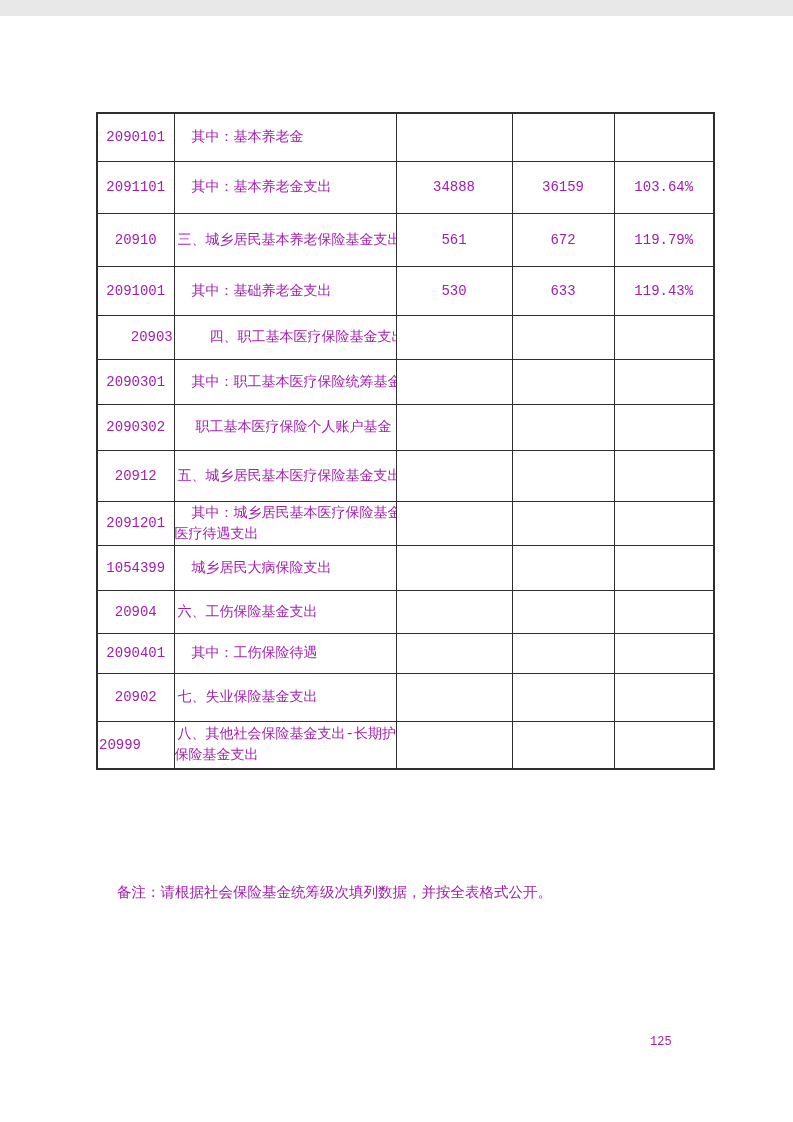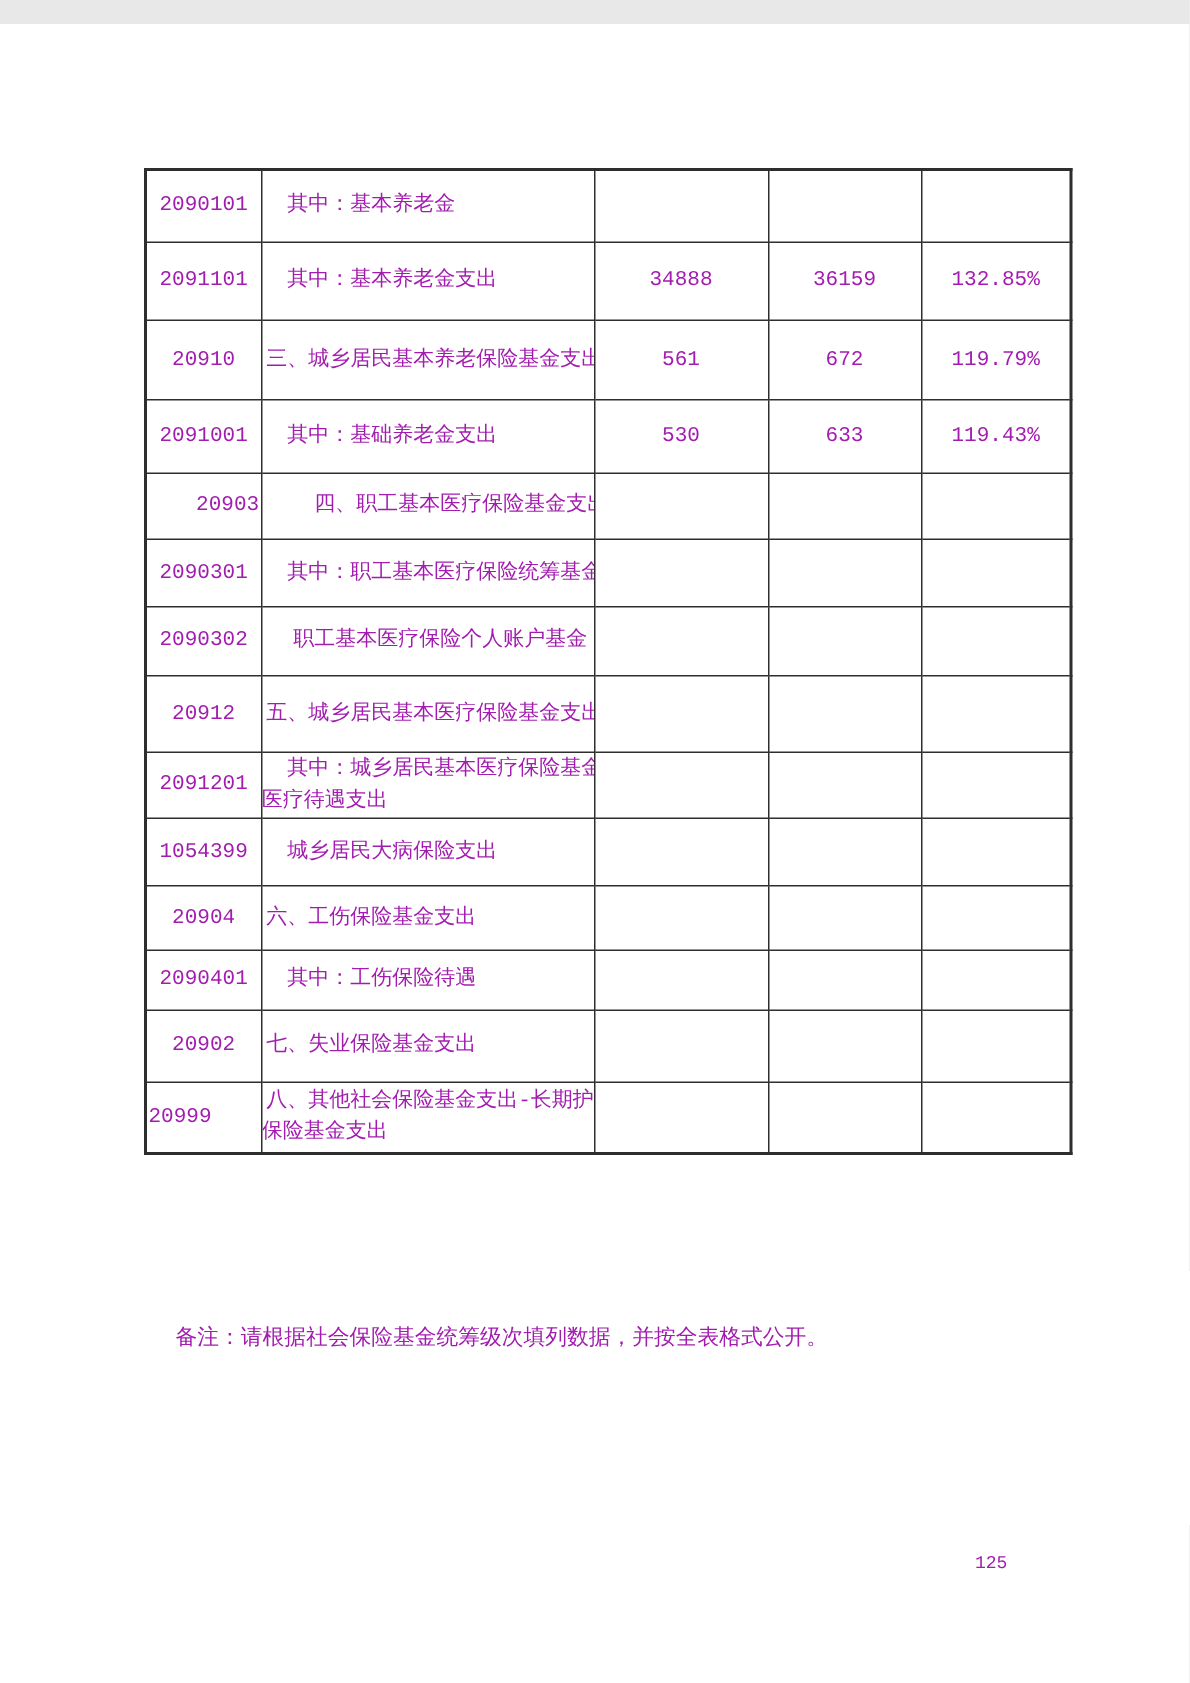--- a/index.html
+++ b/index.html
@@ -96,21 +96,21 @@
           <td class="name sub">其中：基本养老金</td>
           <td class="num"></td>
           <td class="num"></td>
           <td class="pct"></td>
         </tr>
         <tr>
           <td class="code">2091101</td>
           <td class="name sub">其中：基本养老金支出</td>
           <td class="num">34888</td>
           <td class="num">36159</td>
-          <td class="pct">132.85%</td>
+          <td class="pct">103.64%</td>
         </tr>
         <tr>
           <td class="code">20910</td>
           <td class="name main">三、城乡居民基本养老保险基金支出</td>
           <td class="num">561</td>
           <td class="num">672</td>
           <td class="pct">119.79%</td>
         </tr>
         <tr>
           <td class="code">2091001</td>

